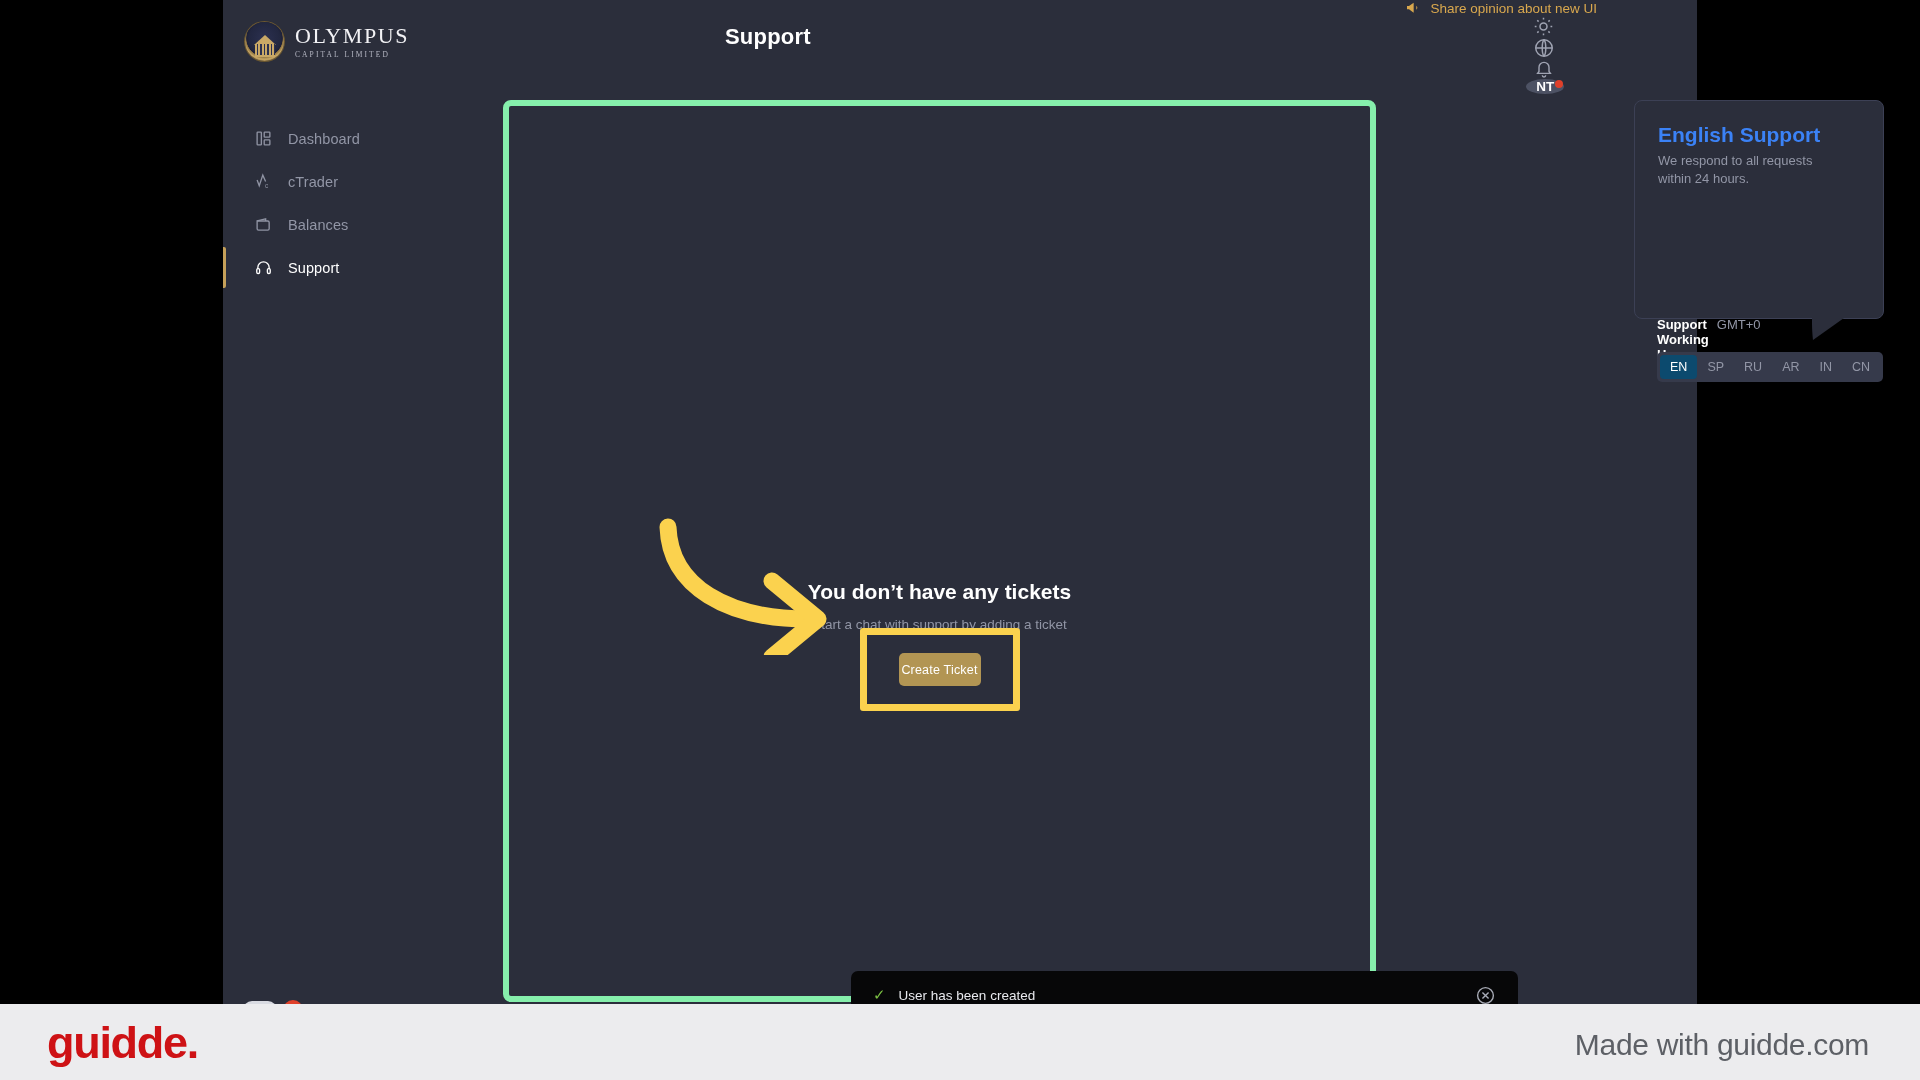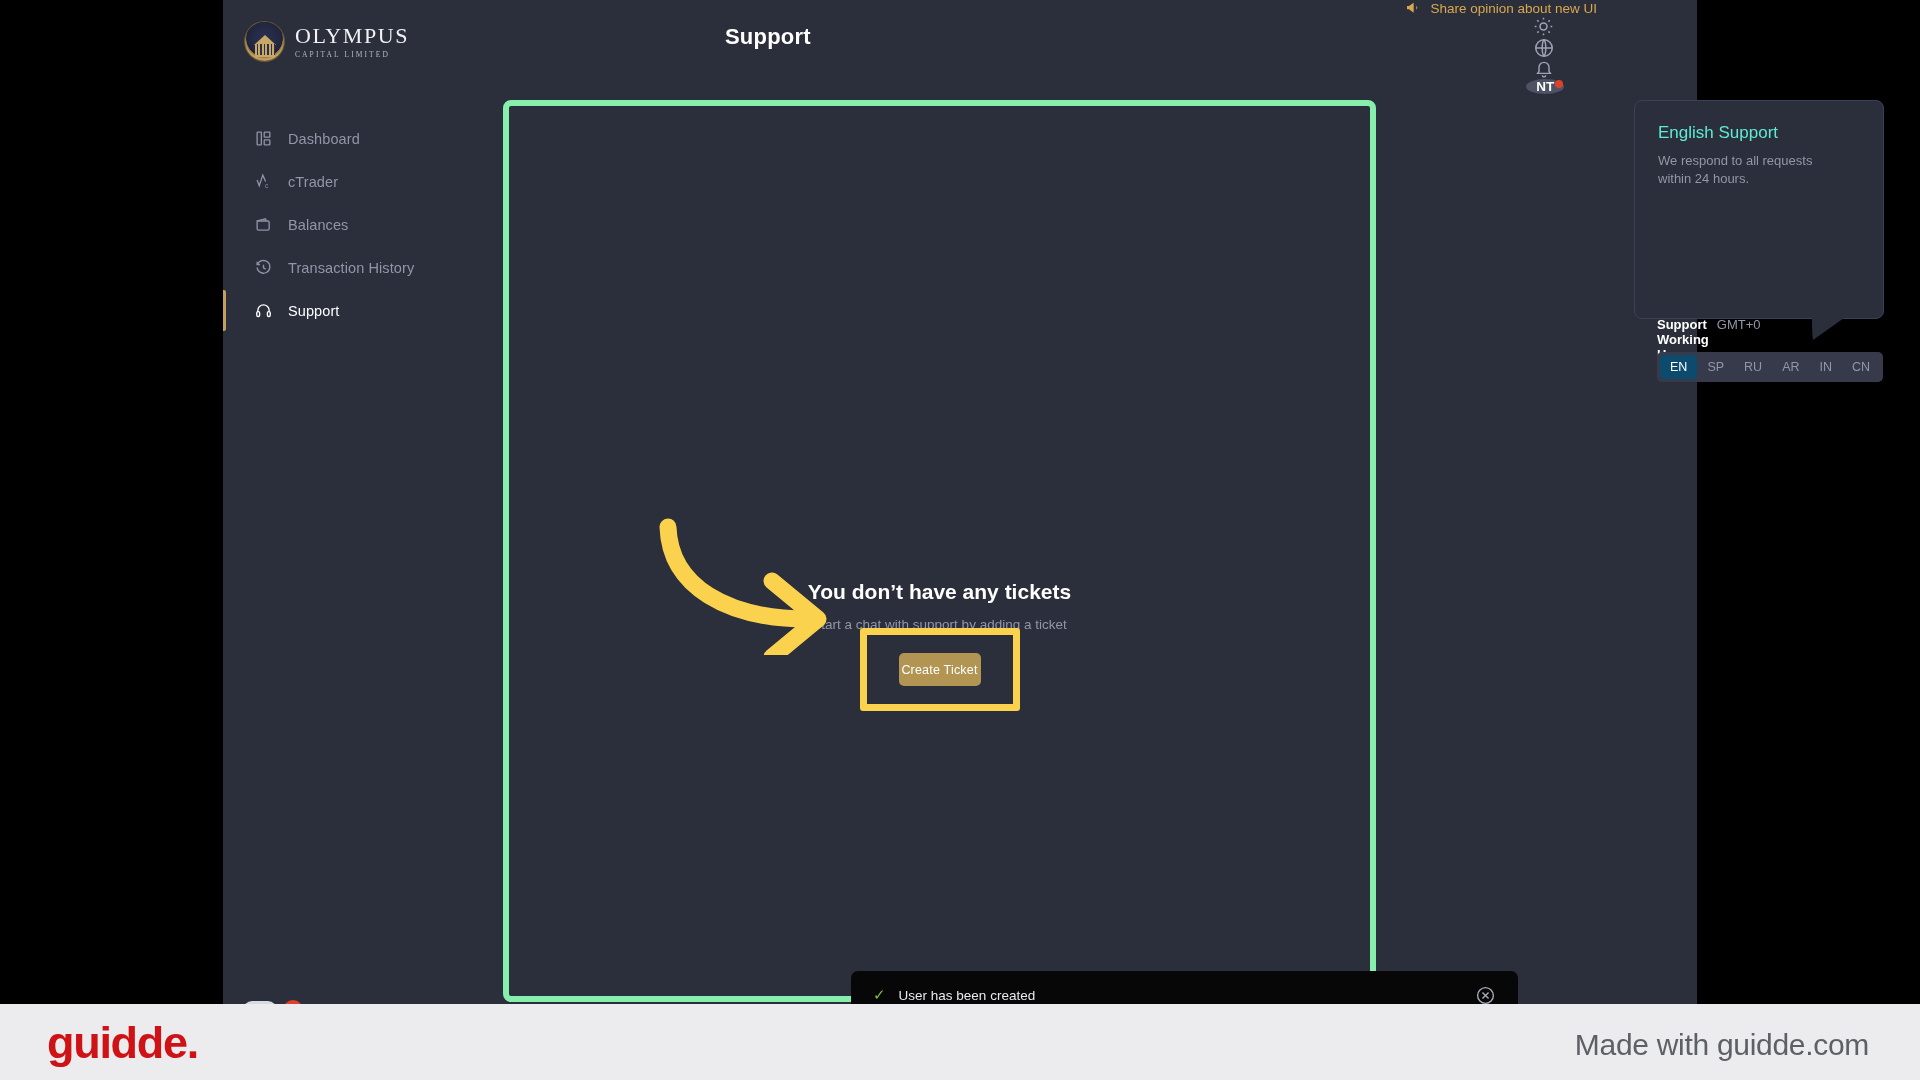--- a/index.html
+++ b/index.html
@@ -150,21 +150,21 @@
 
   
   .support-panel {
     position: absolute; left: 1411px; top: 100px;
     width: 250px; height: 219px;
     border: 1px solid #3c4055; border-radius: 8px;
     background: #2b2e3b;
   }
   .sp-title {
     position: absolute; left: 23px; top: 22px;
-    font-size: 17px; font-weight: normal; color: #5eead4;
+    font-size: 21px; font-weight: bold; color: #3b82f6;
   }
   .sp-desc {
     position: absolute; left: 23px; top: 51px; width: 190px;
     font-size: 13px; color: #9296a6; line-height: 1.35;
   }
   .sp-hours {
     position: absolute; left: 23px; top: 207px;
     display: flex; align-items: baseline; gap: 8px;
   }
   .sp-hours .h1 { font-size: 13px; font-weight: bold; color: #ffffff; }
@@ -258,30 +258,20 @@
           <span class="ico">
             <svg width="17" height="17" viewBox="0 0 24 24" fill="none" stroke="currentColor" stroke-width="1.9">
               <path d="M3 7h15a2 2 0 012 2v9a2 2 0 01-2 2H5a2 2 0 01-2-2V7z"></path>
                 <path d="M3 7l12-3v3"></path>
             </svg>
           </span>
           <span class="lbl">Balances</span>
         </div>
 
 
-        <div class="nav-item">
-          <span class="ico">
-            <svg width="17" height="17" viewBox="0 0 24 24" fill="none" stroke="currentColor" stroke-width="1.9">
-              <path d="M3.5 8A9 9 0 113 12"></path>
-                <path d="M3 4v4h4"></path>
-                <path d="M12 8v4.5l3 1.7"></path>
-            </svg>
-          </span>
-          <span class="lbl">Transaction History</span>
-        </div>
 
         <div class="nav-item active">
           <span class="ico">
             <svg width="17" height="17" viewBox="0 0 24 24" fill="none" stroke="currentColor" stroke-width="1.9">
               <path d="M4 14v-2a8 8 0 0116 0v2"></path>
                 <rect x="2.5" y="13.5" width="4" height="7" rx="1.8"></rect>
                 <rect x="17.5" y="13.5" width="4" height="7" rx="1.8"></rect>
             </svg>
           </span>
           <span class="lbl">Support</span>

